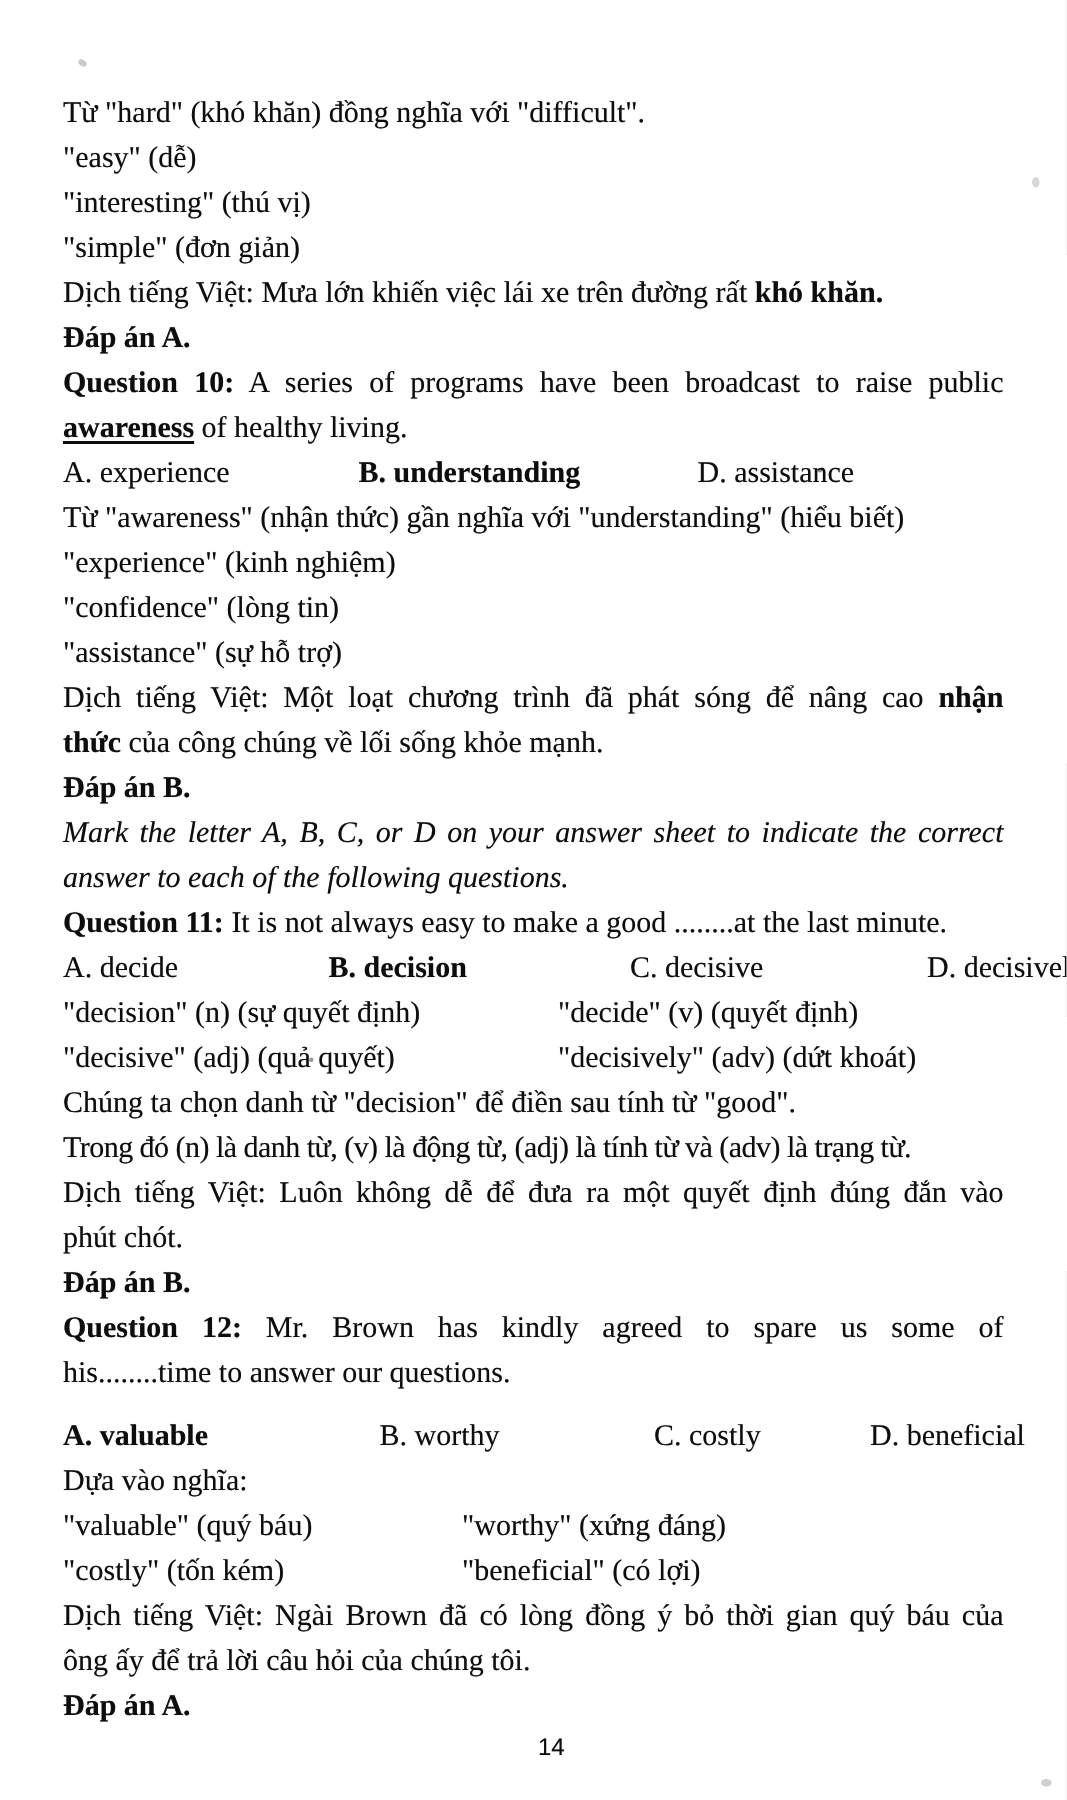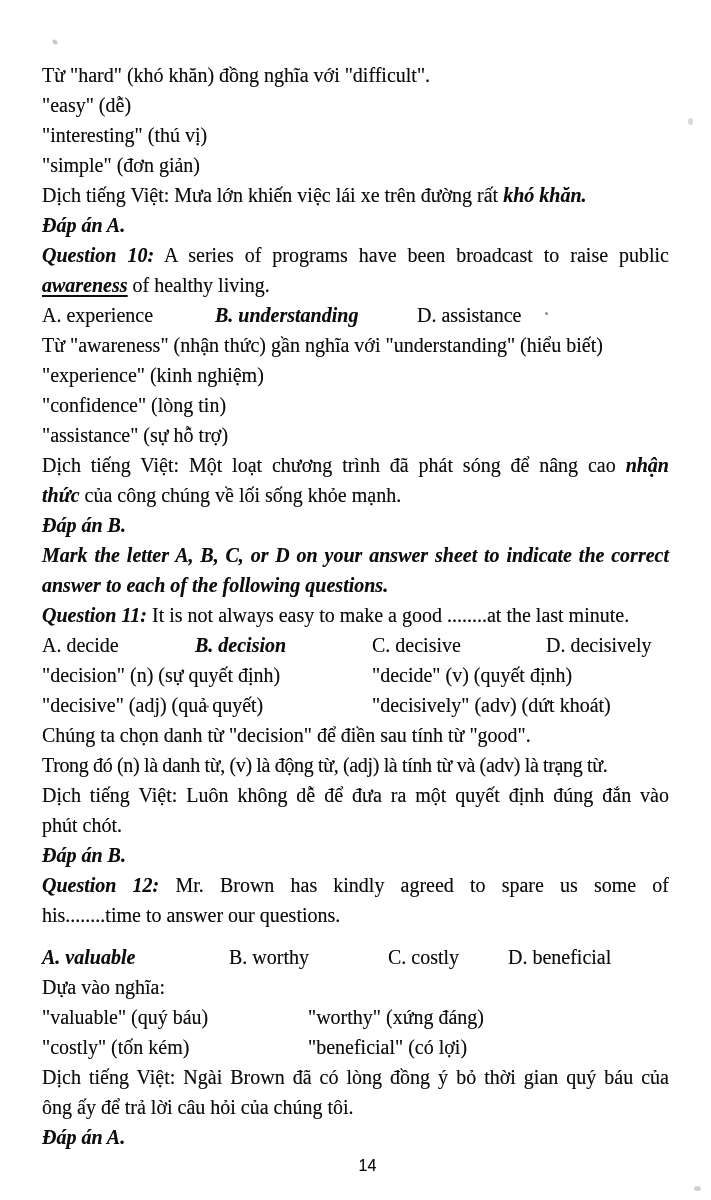--- a/index.html
+++ b/index.html
@@ -24,26 +24,26 @@
     line-height:30px;
     white-space:nowrap;
     overflow:visible;
   }
   
   .jl {
     text-align:justify;
     text-align-last:justify;
     white-space:normal;
   }
-  .b  { font-weight:bold;font-style:italic; }
-  .bi { font-weight:bold; font-style:italic; }
+  .b  { font-weight:bold; }
+  .bi { font-weight:normal; font-style:italic; }
   .u  { text-decoration:underline; text-decoration-thickness:2px; text-underline-offset:3px; }
   .tight { letter-spacing:-0.35px; }
 
-  .opts { display:grid; }
+  .opts { display:grid;gap:24px; }
   .opts-q10 { grid-template-columns:173px 202px 151px 1fr; }
   .opts-q11 { grid-template-columns:153px 177px 174px 1fr; }
   .opts-q12 { grid-template-columns:187px 159px 120px 1fr;margin-top:12px; }
   .cols-q11 { display:grid; grid-template-columns:330px 1fr; }
   .cols-q12 { display:grid; grid-template-columns:266px 1fr; }
   .opts span, .cols-q11 span, .cols-q12 span { white-space:nowrap; }
 
   .page-number {
     position:absolute;
     top:1152px; left:0; width:711px;

